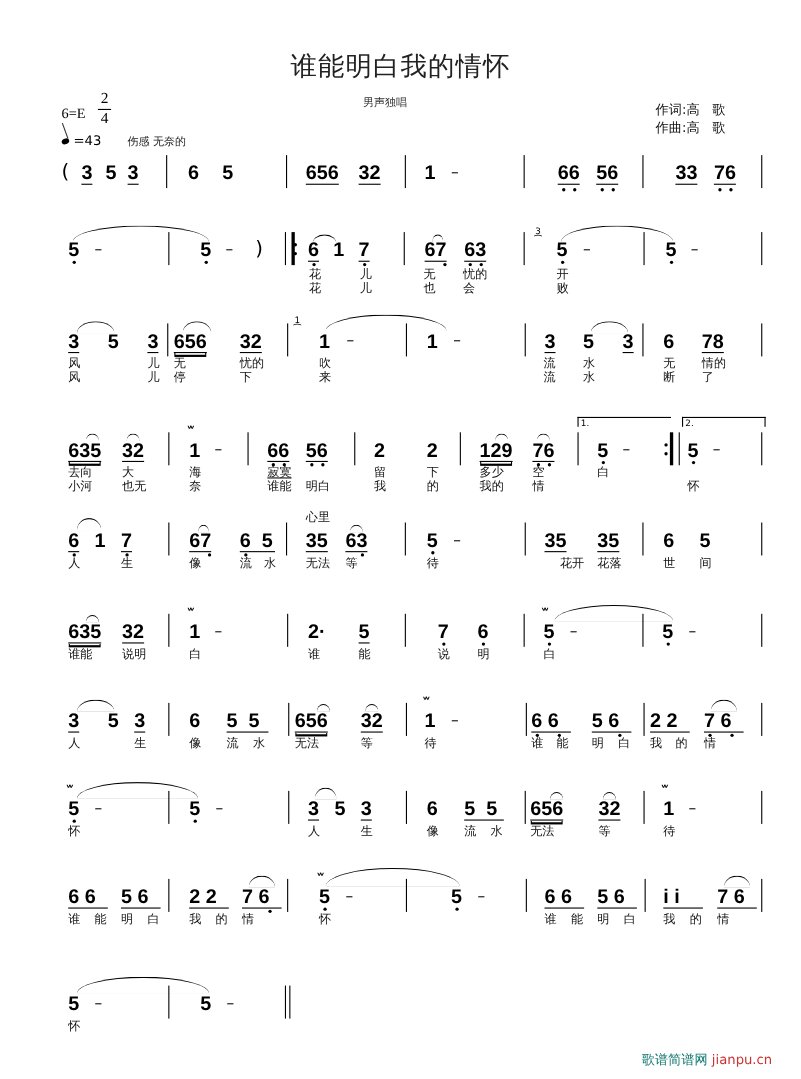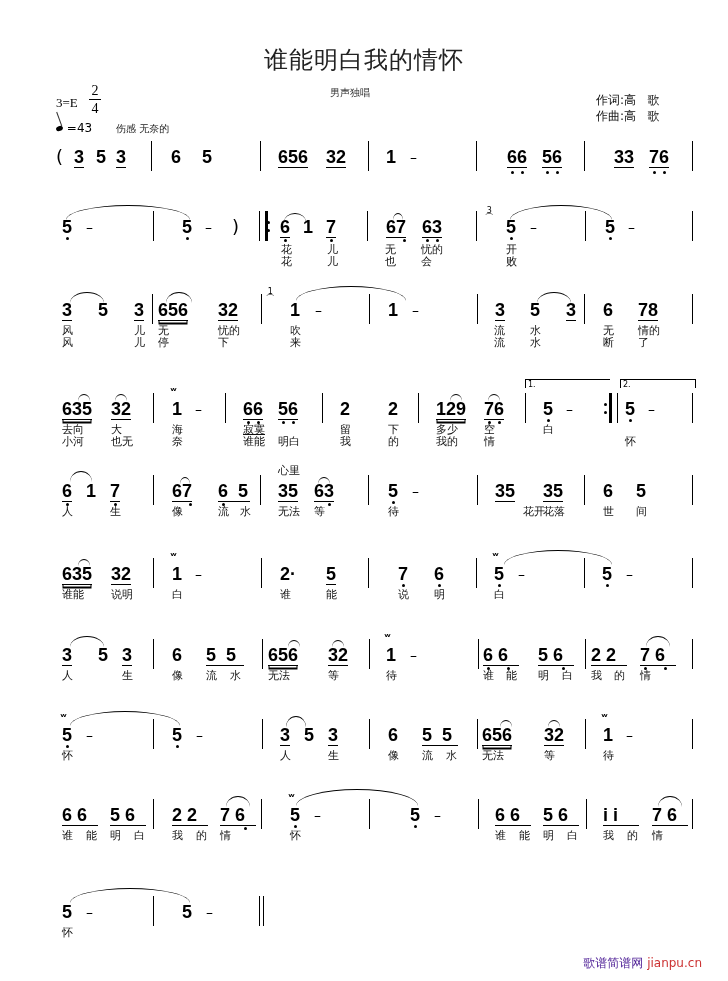--- a/index.html
+++ b/index.html
@@ -36,21 +36,21 @@
 </style>
 </head>
 <body>
 
 <div class="abs title">谁能明白我的情怀</div>
 <div class="abs subtitle">男声独唱</div>
 <div class="abs credits">
   <div>作词:高   歌</div>
   <div>作曲:高   歌</div>
 </div>
-<div class="abs key">3=E</div>
+<div class="abs key">6=E</div>
 <div class="abs timesig">
   <div class="num">2</div>
   <div>4</div>
 </div>
 <div class="abs tempo">
   <span class="note"><span class="stem"></span></span>
   <span>=43</span>
 </div>
 <div class="abs expr">伤感   无奈的</div>
 
@@ -269,21 +269,21 @@
   <span class="n" style="left:636px;">5</span>
   <div class="bar" style="left:692px;top:-6px;height:30px;"></div>
   <span class="lyr" style="left:62px;top:24px;">人</span>
   <span class="lyr" style="left:110px;top:24px;">生</span>
   <span class="lyr" style="left:172px;top:24px;">像</span>
   <span class="lyr" style="left:218px;top:24px;">流</span>
   <span class="lyr" style="left:240px;top:24px;">水</span>
   <span class="lyr" style="left:278px;top:24px;">无法</span>
   <span class="lyr" style="left:314px;top:24px;">等</span>
   <span class="lyr" style="left:388px;top:24px;">待</span>
-  <span class="lyr" style="left:523px;top:24px;">花开</span>
+  <span class="lyr" style="left:509px;top:24px;">花开</span>
   <span class="lyr" style="left:543px;top:24px;">花落</span>
   <span class="lyr" style="left:603px;top:24px;">世</span>
   <span class="lyr" style="left:636px;top:24px;">间</span>
 </div>
 
 <div class="row" style="top:564px;height:50px;">
   <div class="slur" style="left:78px;width:12px;top:-5px;height:6px;"></div>
   <span class="n u2" style="left:62px;">635</span>
   <span class="n u1" style="left:111px;">32</span>
   <div class="bar" style="left:153px;top:-6px;height:30px;"></div>
@@ -453,15 +453,15 @@
   <span class="n" style="left:62px;">5</span>
   <span class="dash" style="left:86px;">–</span>
   <div class="bar" style="left:153px;top:-6px;height:30px;"></div>
   <span class="n" style="left:182px;">5</span>
   <span class="dash" style="left:206px;">–</span>
   <div class="dbl" style="left:259px;top:-6px;height:30px;border-left-width:1.3px;border-right-width:1.3px;width:3px;"></div>
   <span class="lyr" style="left:62px;top:24px;">怀</span>
 </div>
 
 <div class="abs watermark">
-  <span style="color:#4c1d95">歌谱简谱网</span>
+  <span style="color:#0f766e">歌谱简谱网</span>
   <span>jianpu.cn</span>
 </div>
 
 </body></html>

